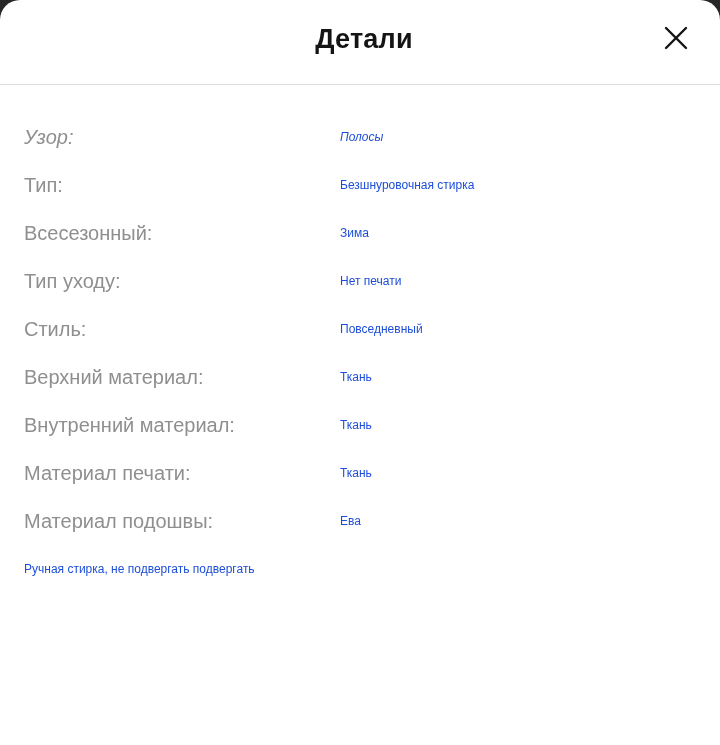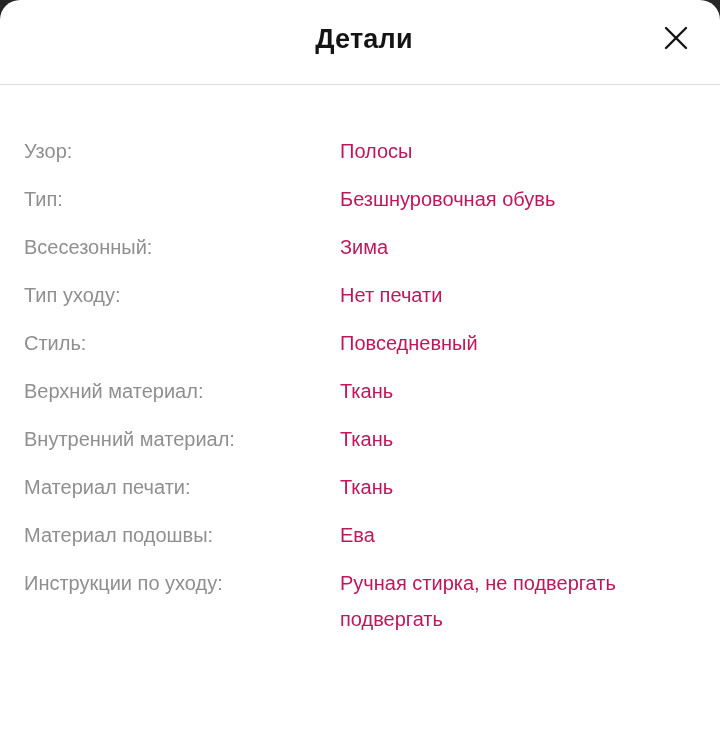--- a/index.html
+++ b/index.html
@@ -57,35 +57,36 @@
   }
   .details-list {
     padding: 34px 24px 0 24px;
   }
   .detail-row {
     display: flex;
     align-items: flex-start;
     margin-top: 12px;
   }
   .detail-row:first-child {
-    margin-top: 14px;
+    margin-top: 0;
+    font-style: italic;
   }
   .detail-label {
     flex: 0 0 316px;
     font-size: 20px;
     line-height: 36px;
     color: #8f8f8f;
     font-weight: 400;
   }
   .detail-value {
     flex: 0 1 auto;
     max-width: 280px;
-    font-size: 20px;
+    font-size: 12px;
     line-height: 36px;
-    color: #be185d;
+    color: #1d4ed8;
     font-weight: 400;
   }
 </style>
 </head>
 <body>
 
 <div class="sheet">
 
   <div class="sheet-header">
     <div class="sheet-title">Детали</div>
@@ -100,21 +101,21 @@
   </div>
 
   <div class="details-list">
   <div class="detail-row">
     <div class="detail-label">Узор:</div>
     <div class="detail-value">Полосы</div>
   </div>
 
   <div class="detail-row">
     <div class="detail-label">Тип:</div>
-    <div class="detail-value">Безшнуровочная обувь</div>
+    <div class="detail-value">Безшнуровочная стирка</div>
   </div>
 
   <div class="detail-row">
     <div class="detail-label">Всесезонный:</div>
     <div class="detail-value">Зима</div>
   </div>
 
   <div class="detail-row">
     <div class="detail-label">Тип уходу:</div>
     <div class="detail-value">Нет печати</div>
@@ -139,18 +140,17 @@
     <div class="detail-label">Материал печати:</div>
     <div class="detail-value">Ткань</div>
   </div>
 
   <div class="detail-row">
     <div class="detail-label">Материал подошвы:</div>
     <div class="detail-value">Ева</div>
   </div>
 
   <div class="detail-row">
-    <div class="detail-label">Инструкции по уходу:</div>
     <div class="detail-value">Ручная стирка, не подвергать подвергать</div>
   </div>
 </div>
 
 </div>
 
 </body></html>

